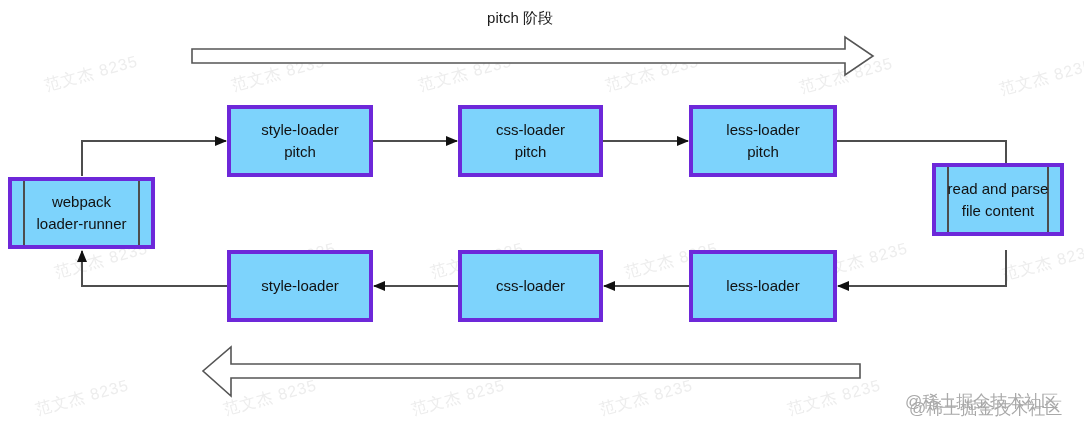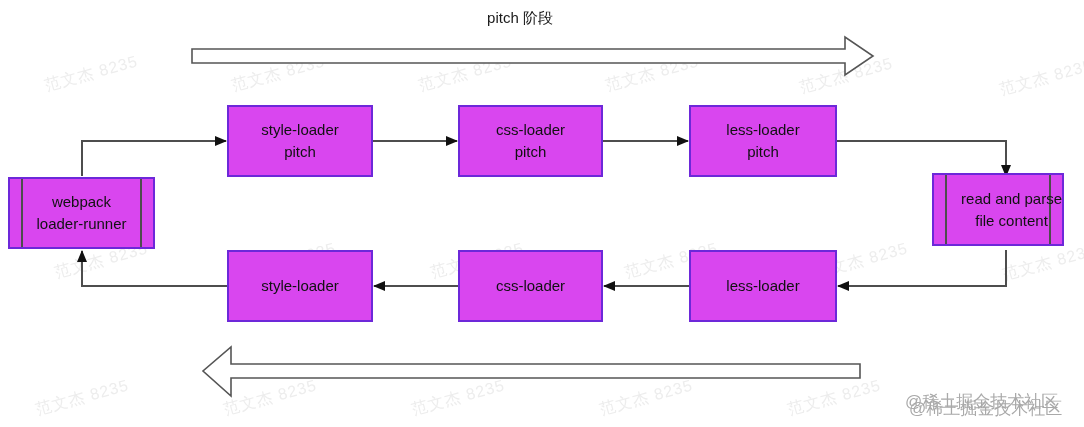--- a/index.html
+++ b/index.html
@@ -23,34 +23,34 @@
     font-size:17px;color:#a9a9a9;white-space:nowrap;
     user-select:none;pointer-events:none;
   }
   
   svg.connectors{position:absolute;left:0;top:0;z-index:2;}
   .cline{stroke:#4d4d4d;stroke-width:2;fill:none;}
   .bigarrow{fill:#ffffff;stroke:#555555;stroke-width:1.6;stroke-linejoin:miter;}
   
   .node{
     position:absolute;z-index:3;box-sizing:border-box;
-    background:#d946ef;border:2px solid #6d28d9;
+    background:#7dd3fc;border:4px solid #6d28d9;
     display:flex;align-items:center;justify-content:center;
     text-align:center;font-size:15px;line-height:1.45;
   }
   .node .txt{white-space:pre-line;position:relative;z-index:2;}
   .node .bar{position:absolute;top:0;bottom:0;width:0;border-left:2px solid #4d4d4d;z-index:1;}
   .node .bar.l{left:11px;}
   .node .bar.r{right:11px;}
   
   .n-webpack   {left:8px;   top:177px; width:147px; height:72px;}
   .n-stylep    {left:227px; top:105px; width:146px; height:72px;}
   .n-cssp      {left:458px; top:105px; width:145px; height:72px;}
   .n-lessp     {left:689px; top:105px; width:148px; height:72px;}
-  .n-read      {left:932px; top:173px; width:132px; height:73px;justify-content:flex-end;}
+  .n-read      {left:932px; top:163px; width:132px; height:73px;}
   .n-style     {left:227px; top:250px; width:146px; height:72px;}
   .n-css       {left:458px; top:250px; width:145px; height:72px;}
   .n-less      {left:689px; top:250px; width:148px; height:72px;}
   
   .phase{
     position:absolute;z-index:4;width:140px;text-align:center;
     font-size:15px;color:#1a1a1a;
   }
   .phase.top{left:450px;top:9px;}
   .phase.bottom{left:450px;top:398px;}

